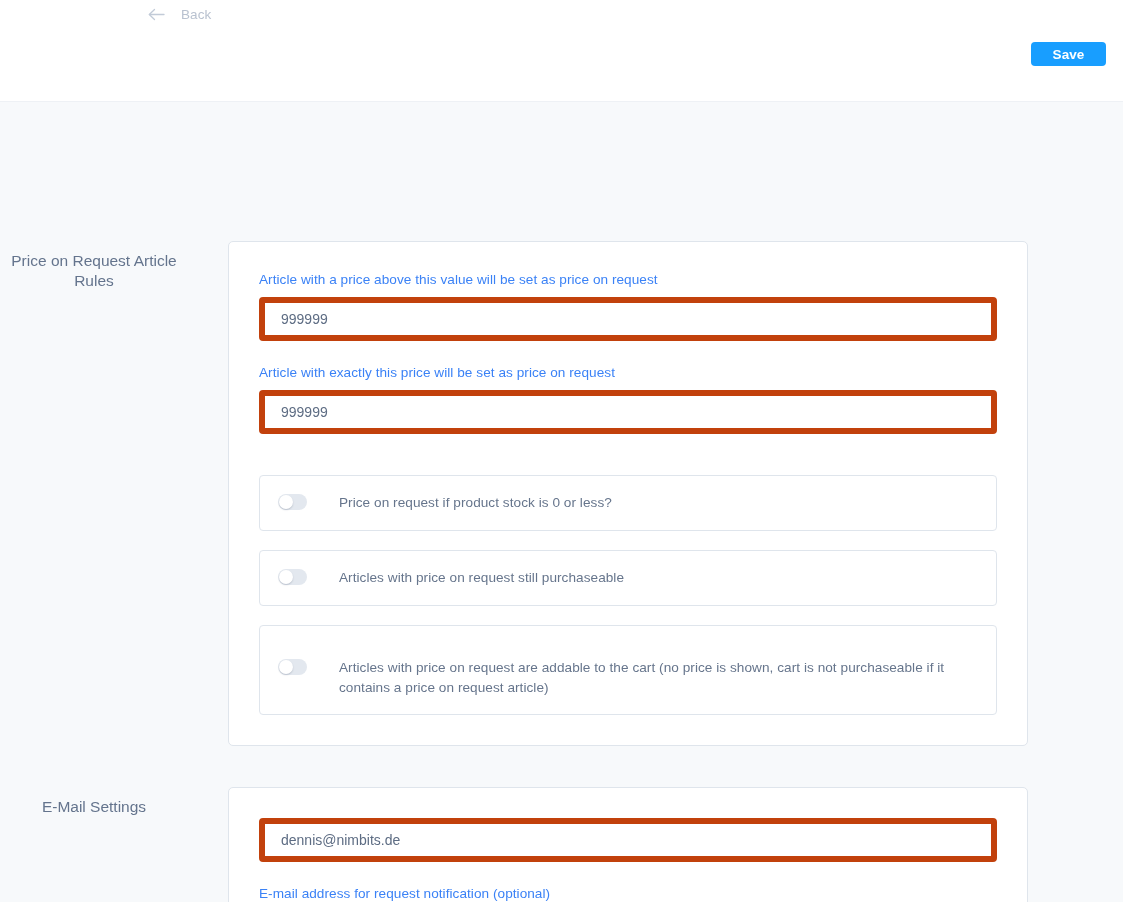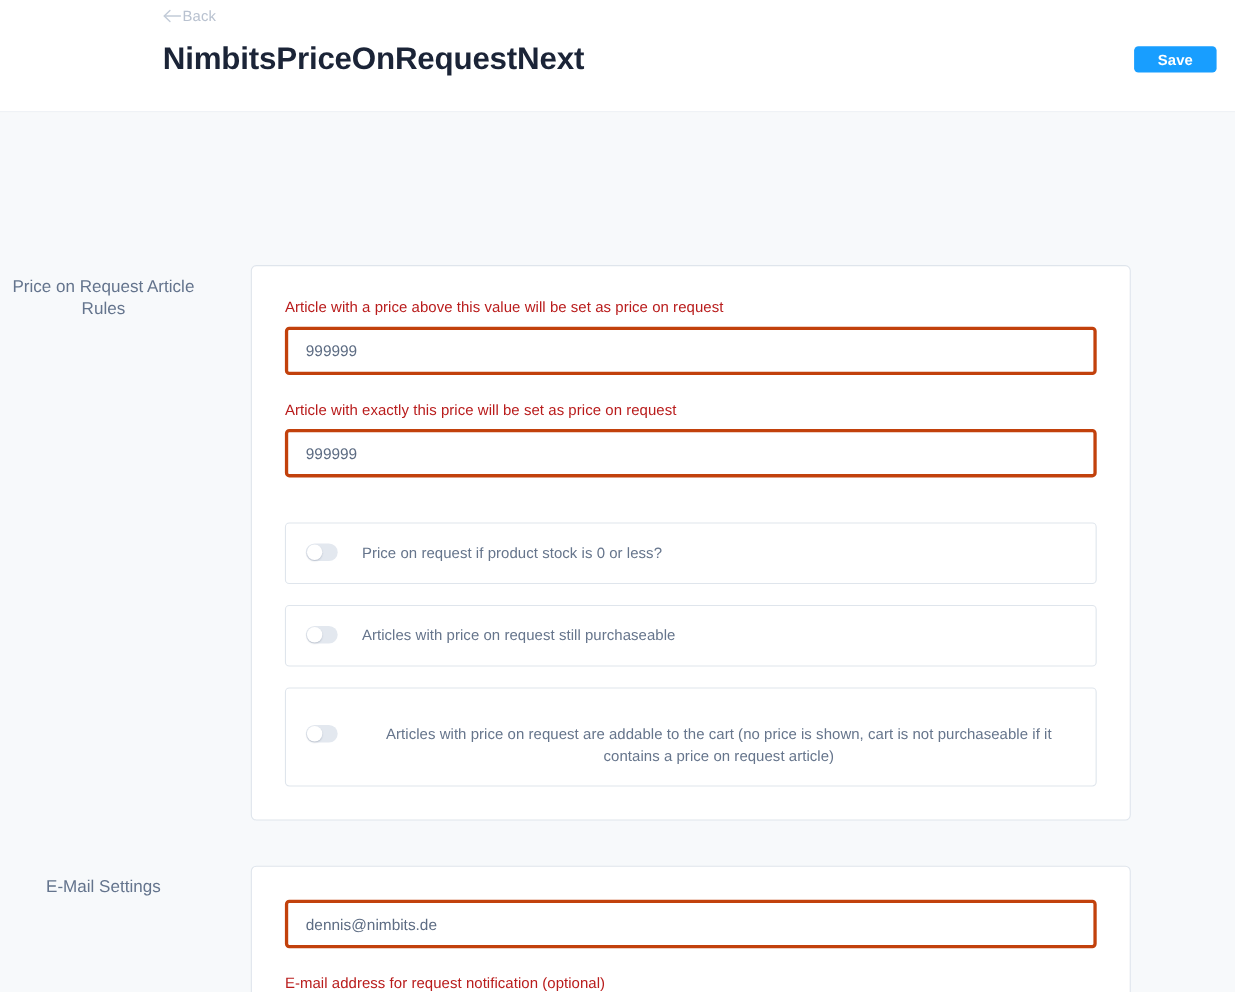--- a/index.html
+++ b/index.html
@@ -21,21 +21,21 @@
     position: relative;
     background: #ffffff;
     height: 102px;
     box-sizing: border-box;
     border-bottom: 1px solid #eef1f5;
     padding: 0 17px 0 148px;
   }
   .back-link {
     display: inline-flex;
     align-items: center;
-    gap: 1px;
+    gap: 16px;
     margin-top: 7px;
     cursor: pointer;
     user-select: none;
   }
   .back-arrow {
     display: inline-block;
     width: 17px;
     height: 13px;
     color: #c2cbd8;
     line-height: 13px;
@@ -100,52 +100,51 @@
 
   .section-rules { padding-top: 139px; }
   .section-email { padding-top: 41px; }
 
   
   .field { margin-bottom: 24px; }
   .field:last-child { margin-bottom: 0; }
   .field-label {
     display: block;
     font-size: 13.6px;
-    color: #b91c1c;
+    color: #3b82f6;
     margin-bottom: 10px;
     letter-spacing: .05px;
   }
   .text-input {
     display: block;
     width: 100%;
     box-sizing: border-box;
     height: 44px;
     padding: 0 16px;
-    border: 3px solid #c2410c;
+    border: 6px solid #c2410c;
     border-radius: 4px;
     background: #ffffff;
     font-family: "Liberation Sans", sans-serif;
     font-size: 14px;
     color: #5d6c83;
     outline: none;
   }
   .text-input::placeholder { color: #b7c0ce; }
 
   
   .toggle-row {
     display: flex;
     align-items: flex-start;
-    gap: 22px;
+    gap: 32px;
     border: 1px solid #dfe5ec;
     border-radius: 4px;
     padding: 17px 18px;
     margin-bottom: 19px;
     background: #ffffff;
     cursor: pointer;
-    text-align: center;
   }
   .toggle-row:last-child { margin-bottom: 0; }
   .toggle-row.multiline { padding: 32px 18px 16px; }
 
   .switch {
     position: relative;
     flex: 0 0 auto;
     width: 29px;
     height: 16px;
     border-radius: 8px;
@@ -179,21 +178,20 @@
 <div class="page-header">
   <div class="back-link">
     <span class="back-arrow">
       <svg width="17" height="13" viewBox="0 0 17 13" fill="none" stroke="currentColor" stroke-width="1.3" stroke-linecap="round" stroke-linejoin="round">
         <path d="M16 6.5H1.5"></path>
         <path d="M6.5 1.5L1.3 6.5L6.5 11.5"></path>
       </svg>
     </span>
     <span class="back-label">Back</span>
   </div>
-  <h1 class="page-title">NimbitsPriceOnRequestNext</h1>
   <button class="save-button">Save</button>
 </div>
 
 <div class="content">
 
   <div class="section section-rules">
     <div class="section-label">Price on Request Article Rules</div>
     <div class="section-card">
 
       <div class="field">

